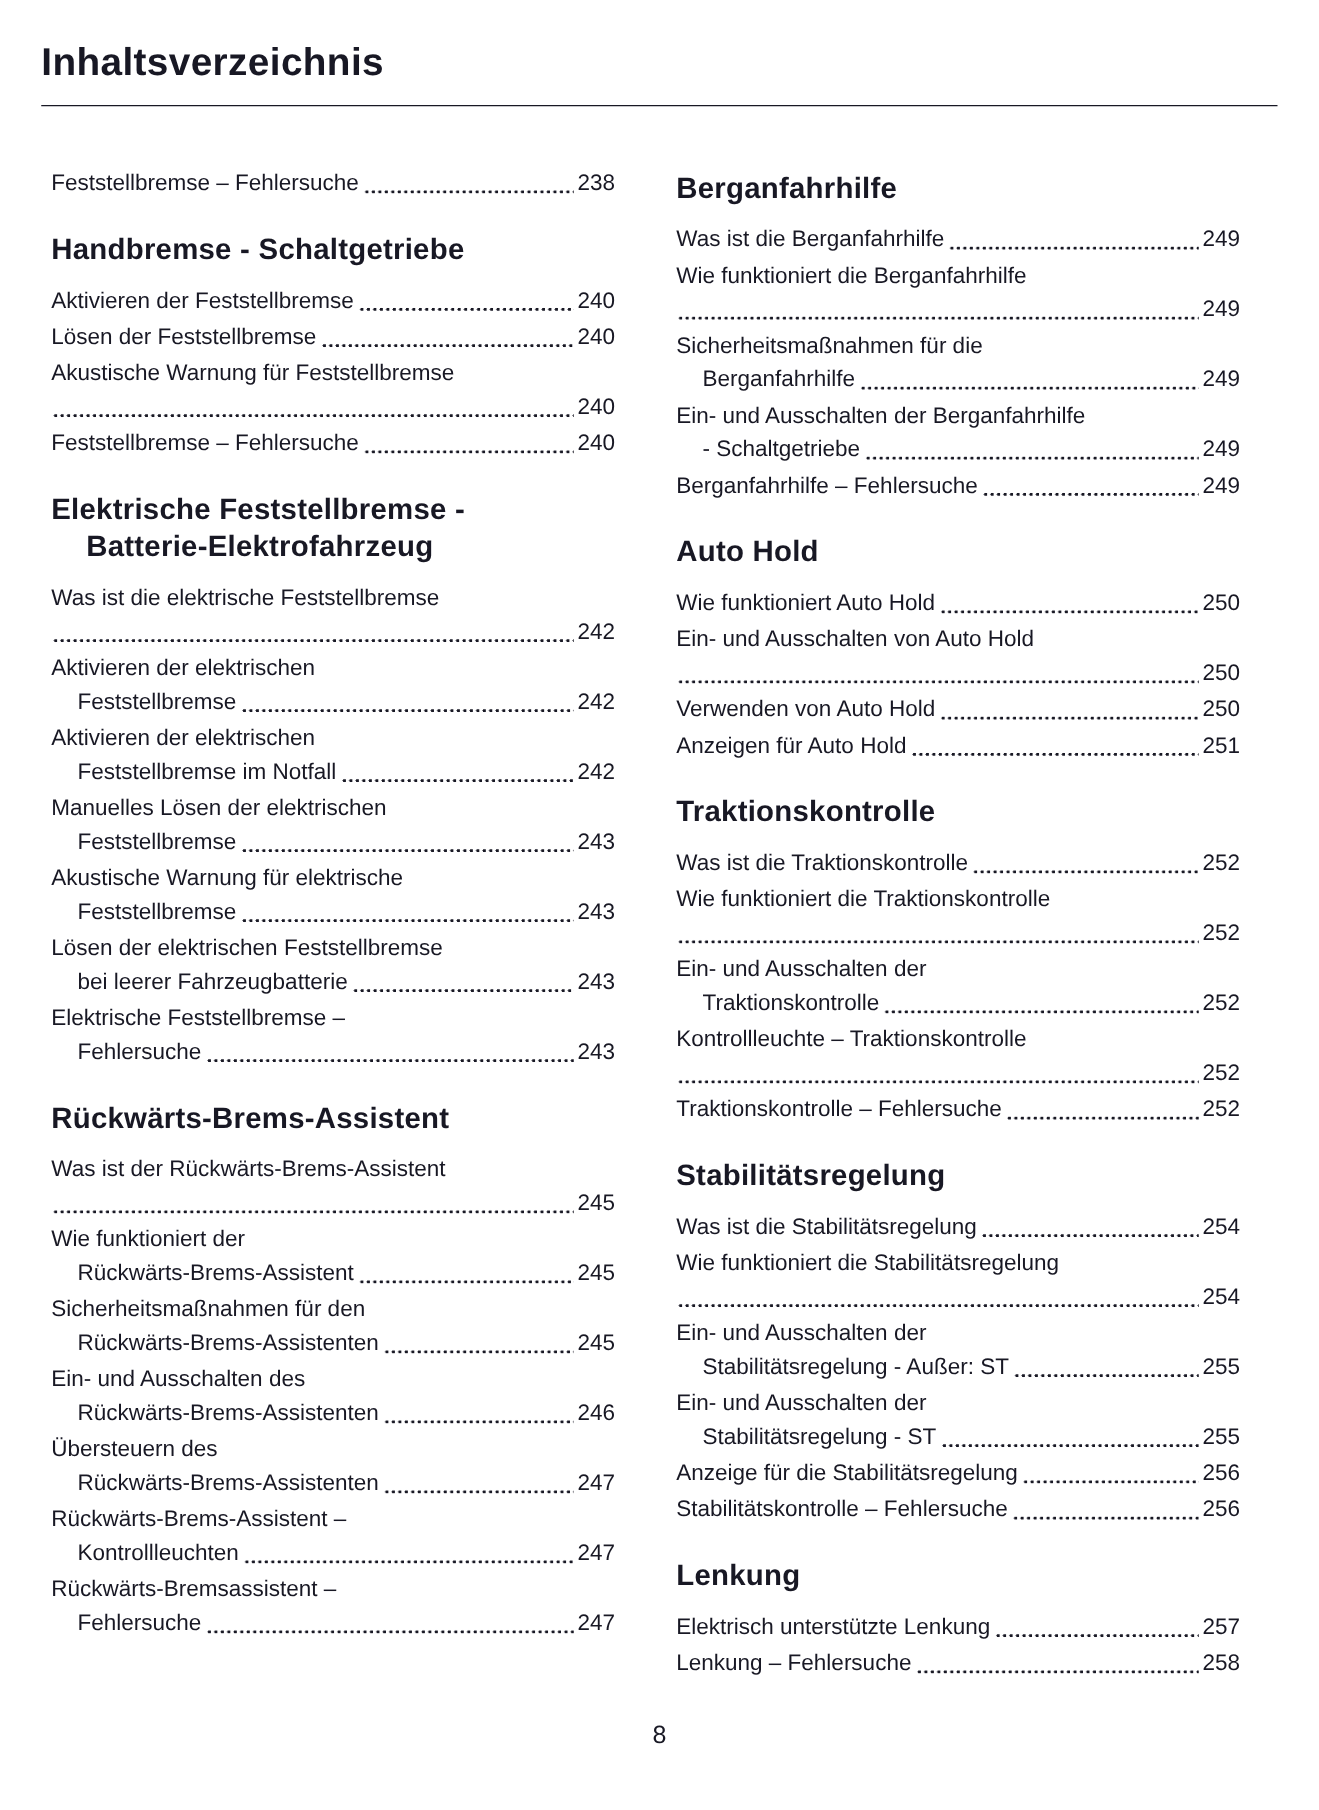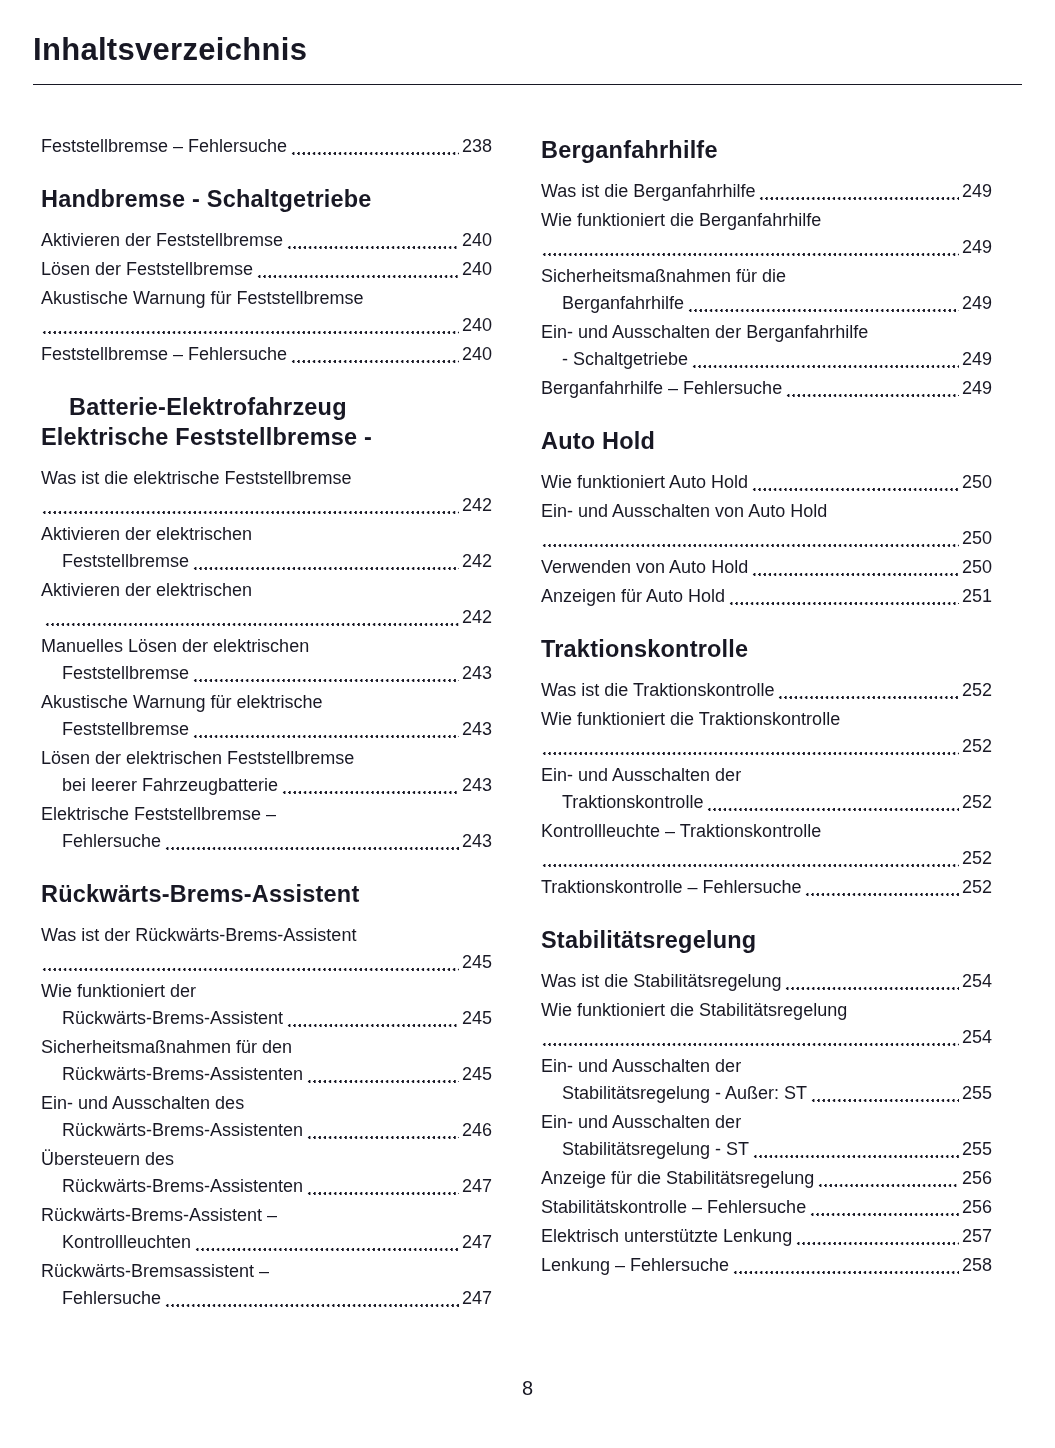--- a/index.html
+++ b/index.html
@@ -125,42 +125,43 @@
           </div>
         </div>
         <div class="entry">
           <div class="lastline">
             <span class="txt">Feststellbremse – Fehlersuche</span>
             <span class="dots"></span>
             <span class="pg">240</span>
           </div>
         </div>
         <div class="heading">
+          <div class="h-line">Elektrische Feststellbremse -</div>
           <div class="h-line h-cont">Batterie-Elektrofahrzeug</div>
-          <div class="h-line">Elektrische Feststellbremse -</div>
         </div>
         <div class="entry">
           <div class="entry-line">Was ist die elektrische Feststellbremse</div>
           <div class="lastline">
             <span class="txt"></span>
             <span class="dots"></span>
             <span class="pg">242</span>
           </div>
         </div>
         <div class="entry">
           <div class="entry-line">Aktivieren der elektrischen</div>
           <div class="lastline">
             <span class="txt cont">Feststellbremse</span>
             <span class="dots"></span>
             <span class="pg">242</span>
           </div>
         </div>
         <div class="entry">
           <div class="entry-line">Aktivieren der elektrischen</div>
           <div class="lastline">
+            <span class="txt cont">Feststellbremse im Notfall</span>
             <span class="dots"></span>
             <span class="pg">242</span>
           </div>
         </div>
         <div class="entry">
           <div class="entry-line">Manuelles Lösen der elektrischen</div>
           <div class="lastline">
             <span class="txt cont">Feststellbremse</span>
             <span class="dots"></span>
             <span class="pg">243</span>
@@ -405,20 +406,23 @@
             <span class="dots"></span>
             <span class="pg">256</span>
           </div>
         </div>
         <div class="entry">
           <div class="lastline">
             <span class="txt">Stabilitätskontrolle – Fehlersuche</span>
             <span class="dots"></span>
             <span class="pg">256</span>
           </div>
+        </div>
+        <div class="heading">
+          <div class="h-line">Lenkung</div>
         </div>
         <div class="entry">
           <div class="lastline">
             <span class="txt">Elektrisch unterstützte Lenkung</span>
             <span class="dots"></span>
             <span class="pg">257</span>
           </div>
         </div>
         <div class="entry">
           <div class="lastline">

